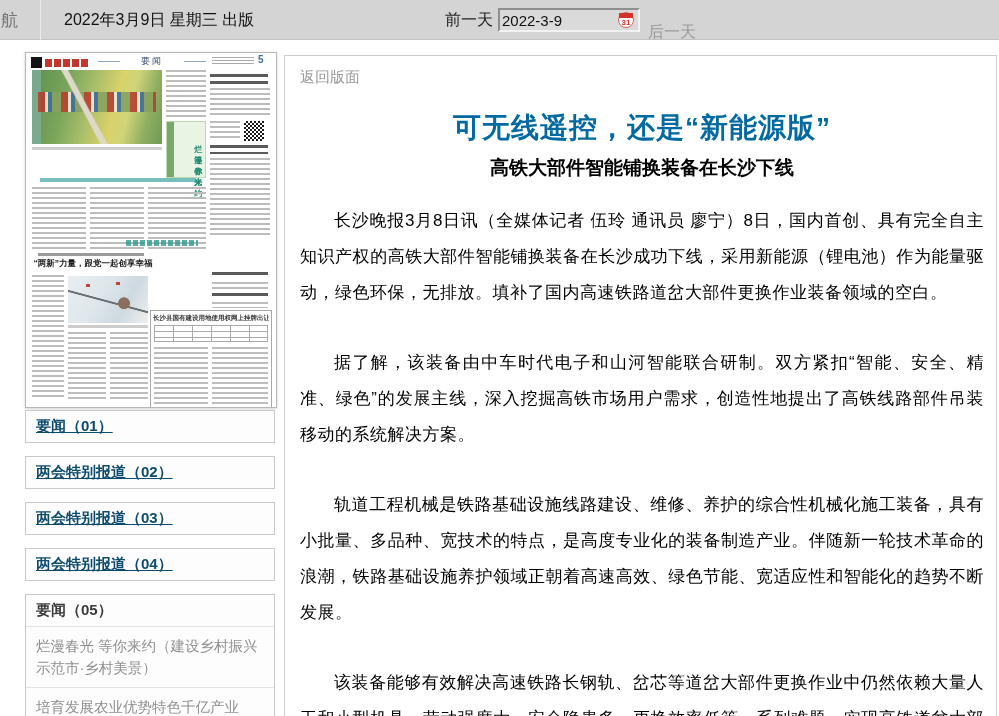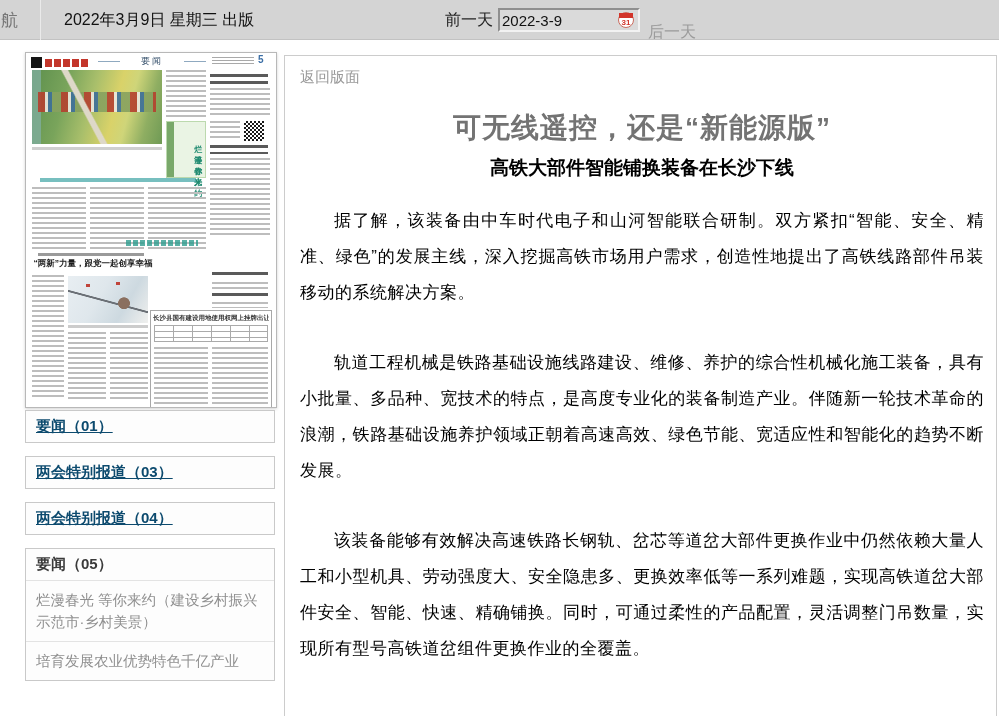--- a/index.html
+++ b/index.html
@@ -100,21 +100,21 @@
             padding:6px 10px; font-size:15px; font-weight:bold; color:#0c4a6e; cursor:pointer;text-decoration:underline; }
   .group { width:250px; background:#fdfdfd; border:1px solid #c9c9c9; }
   .group .ghead { padding:6px 10px; font-size:15px; font-weight:bold; color:#3a3a3a; }
   .group .gitem { padding:8px 10px; font-size:14.5px; line-height:22px; color:#8f8f8f;
                   border-top:1px solid #e3e3e3; cursor:pointer; }
 
   
   .main { position:absolute; left:284px; top:55px; width:713px; height:1300px;
           background:#fff; border:1px solid #ccc; padding:12px 12px 0 15px; }
   .back { font-size:15px; color:#999; cursor:pointer; display:inline-block; }
-  .a-title { margin-top:22px; text-align:center; font-size:28px; font-weight:bold; color:#737373;
+  .a-title { margin-top:22px; text-align:center; font-size:28px; font-weight:bold; color:#0369a1;
              letter-spacing:1px; }
   .a-sub { margin-top:8px; text-align:center; font-size:19px; font-weight:bold; color:#000; }
   .a-body { margin-top:22px; }
   .a-body p { font-size:17px; line-height:36px; letter-spacing:.5px; color:#000;
               text-align:justify; text-indent:2em; margin:0 0 34px 0; }
 </style>
 </head>
 <body>
 
 <div class="topbar">
@@ -195,32 +195,34 @@
   <div class="t-notice">
     <div class="nt">长沙县国有建设用地使用权网上挂牌出让公告</div>
     <div class="ntable"></div>
     <div class="ncol1 tl"></div>
     <div class="ncol2 tl"></div>
   </div>
 </div>
 
 <div class="seclist">
   <div class="secbox">要闻（01）</div>
+  <div class="secbox">两会特别报道（02）</div>
   <div class="secbox">两会特别报道（03）</div>
   <div class="secbox">两会特别报道（04）</div>
   <div class="group">
     <div class="ghead">要闻（05）</div>
     <div class="gitem">烂漫春光 等你来约（建设乡村振兴示范市·乡村美景）</div>
     <div class="gitem">培育发展农业优势特色千亿产业</div>
   </div>
 </div>
 
 <div class="main">
   <span class="back">返回版面</span>
   <div class="a-title">可无线遥控，还是“新能源版”</div>
   <div class="a-sub">高铁大部件智能铺换装备在长沙下线</div>
   <div class="a-body">
+    <p>长沙晚报3月8日讯（全媒体记者 伍玲 通讯员 廖宁）8日，国内首创、具有完全自主知识产权的高铁大部件智能铺换装备在长沙成功下线，采用新能源（锂电池）作为能量驱动，绿色环保，无排放。填补了国内高速铁路道岔大部件更换作业装备领域的空白。</p>
     <p>据了解，该装备由中车时代电子和山河智能联合研制。双方紧扣“智能、安全、精准、绿色”的发展主线，深入挖掘高铁市场用户需求，创造性地提出了高铁线路部件吊装移动的系统解决方案。</p>
     <p>轨道工程机械是铁路基础设施线路建设、维修、养护的综合性机械化施工装备，具有小批量、多品种、宽技术的特点，是高度专业化的装备制造产业。伴随新一轮技术革命的浪潮，铁路基础设施养护领域正朝着高速高效、绿色节能、宽适应性和智能化的趋势不断发展。</p>
     <p>该装备能够有效解决高速铁路长钢轨、岔芯等道岔大部件更换作业中仍然依赖大量人工和小型机具、劳动强度大、安全隐患多、更换效率低等一系列难题，实现高铁道岔大部件安全、智能、快速、精确铺换。同时，可通过柔性的产品配置，灵活调整门吊数量，实现所有型号高铁道岔组件更换作业的全覆盖。</p>
 
   </div>
 </div>
 
 </body></html>

